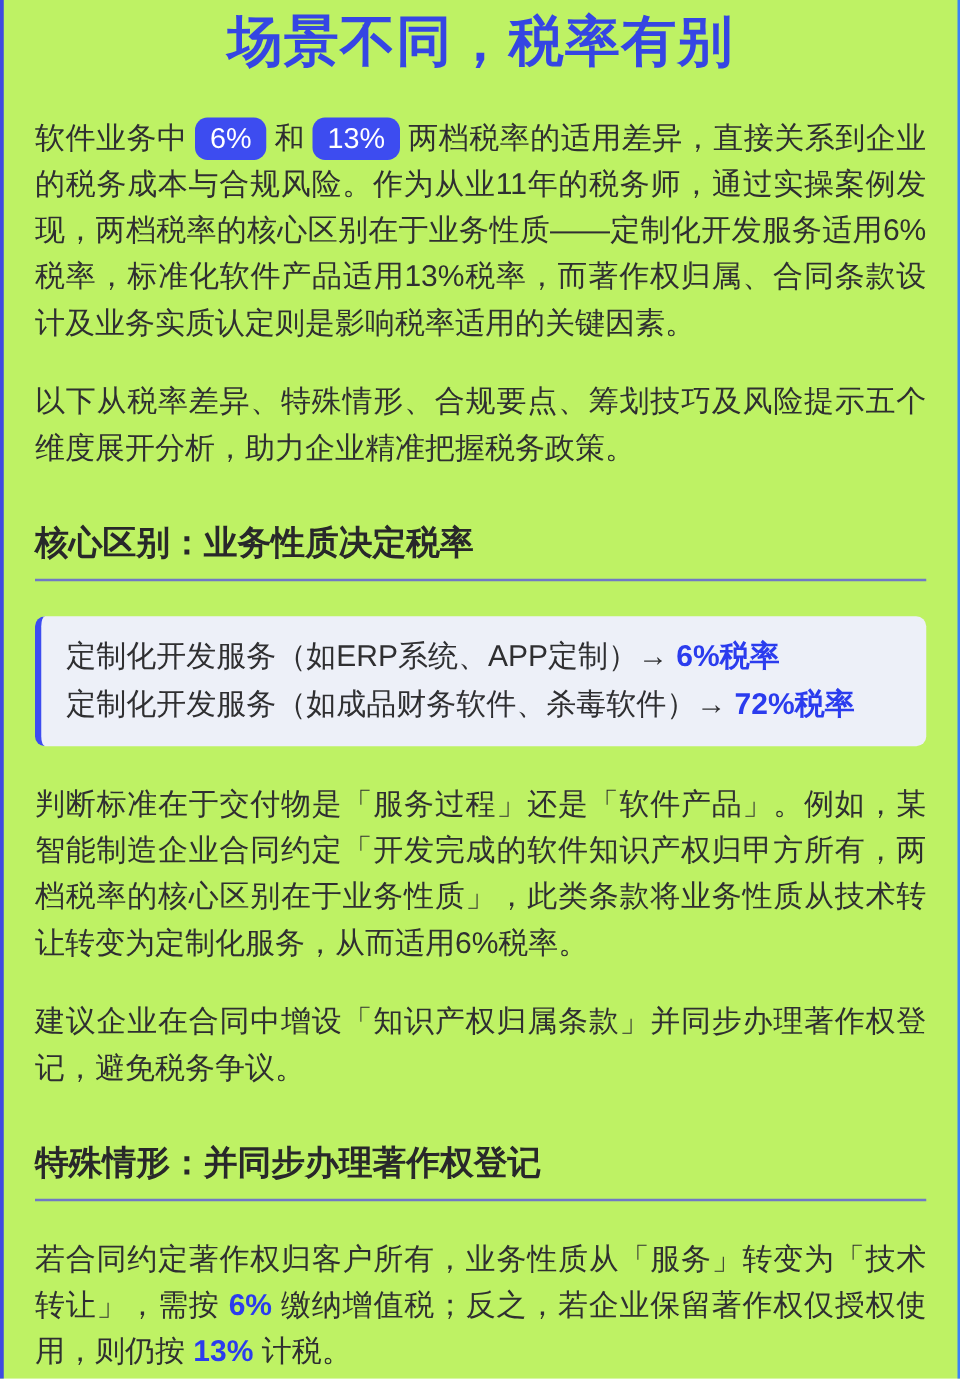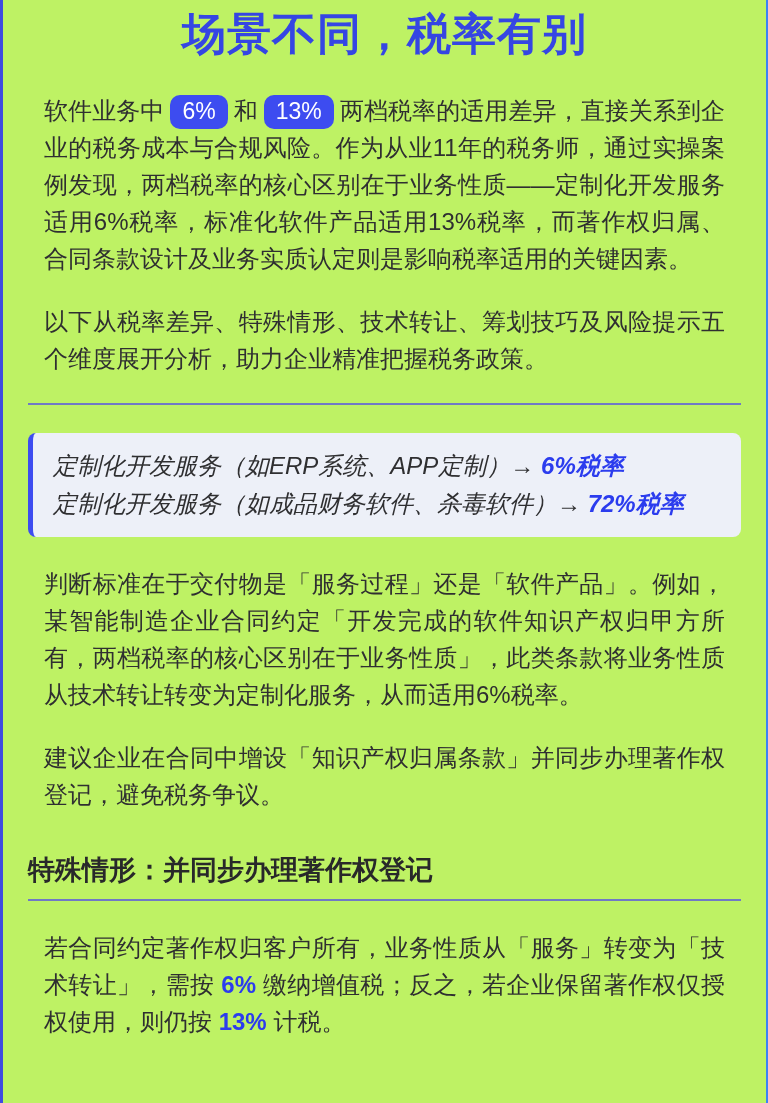--- a/index.html
+++ b/index.html
@@ -25,21 +25,21 @@
     font-size: 44px;
     line-height: 52px;
     font-weight: 800;
     letter-spacing: 1px;
     color: #3546e3;
   }
   p.body {
     font-size: 24px;
     line-height: 37px;
     color: #2f2f31;
-    margin: 0 16px 26px;
+    margin: 0 0 26px;
     text-align: justify;
   }
   .seg-text { color: inherit; }
   .seg-badge {
     display: inline-block;
     background: #3d4cf0;
     color: #ffffff;
     border-radius: 10px;
     padding: 0 12px 2px;
     margin: 0 6px;
@@ -62,39 +62,39 @@
     background: #7079c5;
     border: none;
     margin: 12px 0 28px;
   }
   .callout {
     background: #edf0f8;
     border-left: 5px solid #3d4cf0;
     border-radius: 8px;
     padding: 14px 20px;
     margin: 0 0 28px;
-    font-style: italic;
   }
   .callout p {
     font-size: 24px;
     line-height: 38px;
     color: #2f2f31;
   }
 </style>
 </head>
 <body>
 
 <div class="page">
 
   <h1 class="title">场景不同，税率有别</h1>
 
   <p class="body"><span class="seg-text">软件业务中</span><span class="seg-badge">6%</span><span class="seg-text">和</span><span class="seg-badge">13%</span><span class="seg-text">两档税率的适用差异，直接关系到企业的税务成本与合规风险。作为从业11年的税务师，通过实操案例发现，两档税率的核心区别在于业务性质——定制化开发服务适用6%税率，标准化软件产品适用13%税率，而著作权归属、合同条款设计及业务实质认定则是影响税率适用的关键因素。</span></p>
 
-  <p class="body"><span class="seg-text">以下从税率差异、特殊情形、技术转让、筹划技巧及风险提示五个维度展开分析，助力企业精准把握税务政策。</span></p>
+  <p class="body"><span class="seg-text">以下从税率差异、特殊情形、合规要点、筹划技巧及风险提示五个维度展开分析，助力企业精准把握税务政策。</span></p>
 
+  <h2 class="heading">核心区别：业务性质决定税率</h2>
   <div class="rule"></div>
 
   <div class="callout">
     <p><span class="seg-text">定制化开发服务（如ERP系统、APP定制）→ </span><span class="seg-blue">6%税率</span></p>
     <p><span class="seg-text">定制化开发服务（如成品财务软件、杀毒软件）→ </span><span class="seg-blue">72%税率</span></p>
   </div>
 
   <p class="body"><span class="seg-text">判断标准在于交付物是「服务过程」还是「软件产品」。例如，某智能制造企业合同约定「开发完成的软件知识产权归甲方所有，两档税率的核心区别在于业务性质」，此类条款将业务性质从技术转让转变为定制化服务，从而适用6%税率。</span></p>
 
   <p class="body"><span class="seg-text">建议企业在合同中增设「知识产权归属条款」并同步办理著作权登记，避免税务争议。</span></p>

